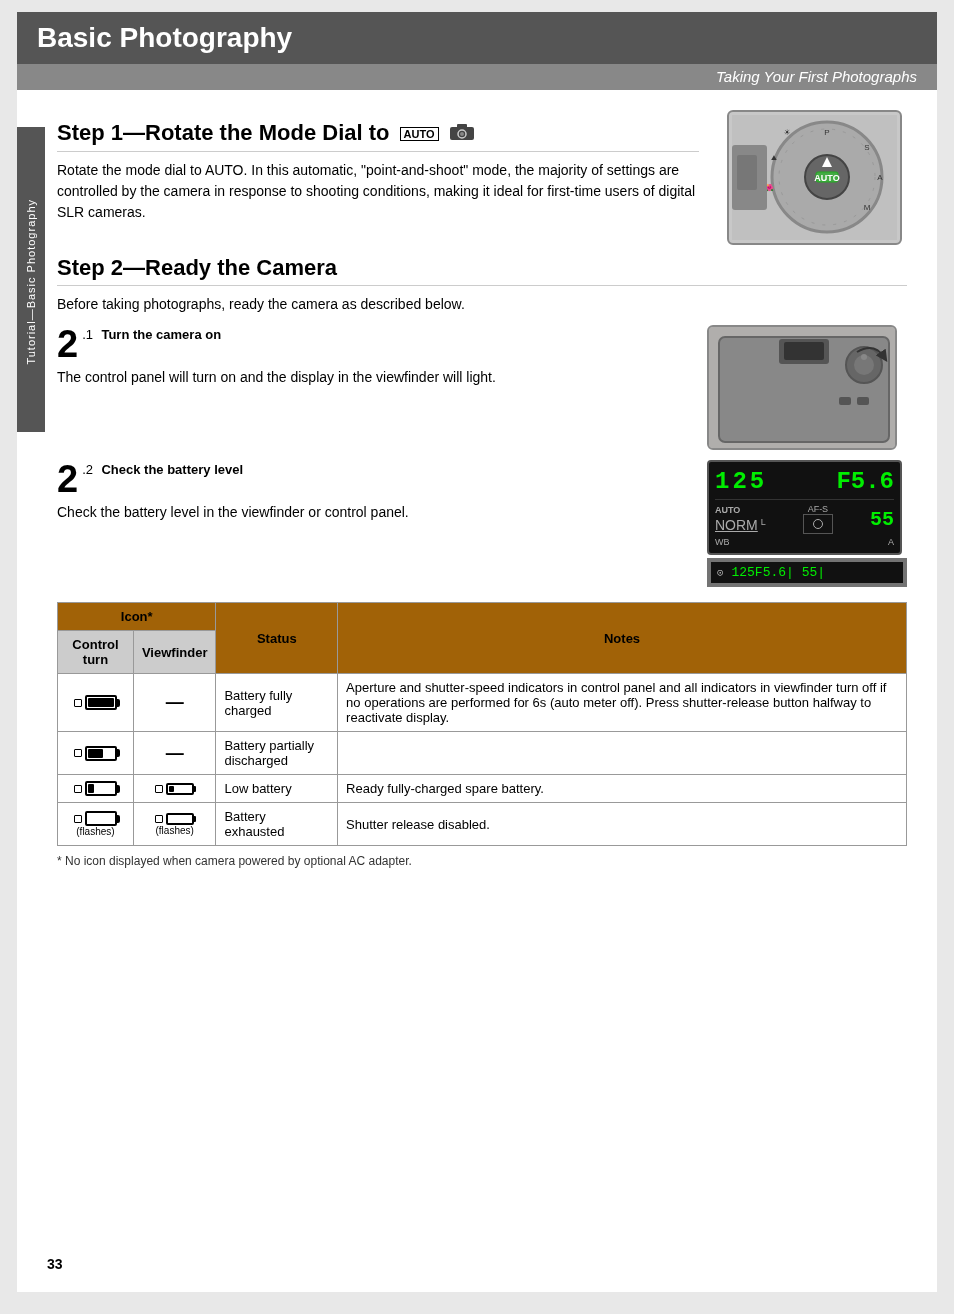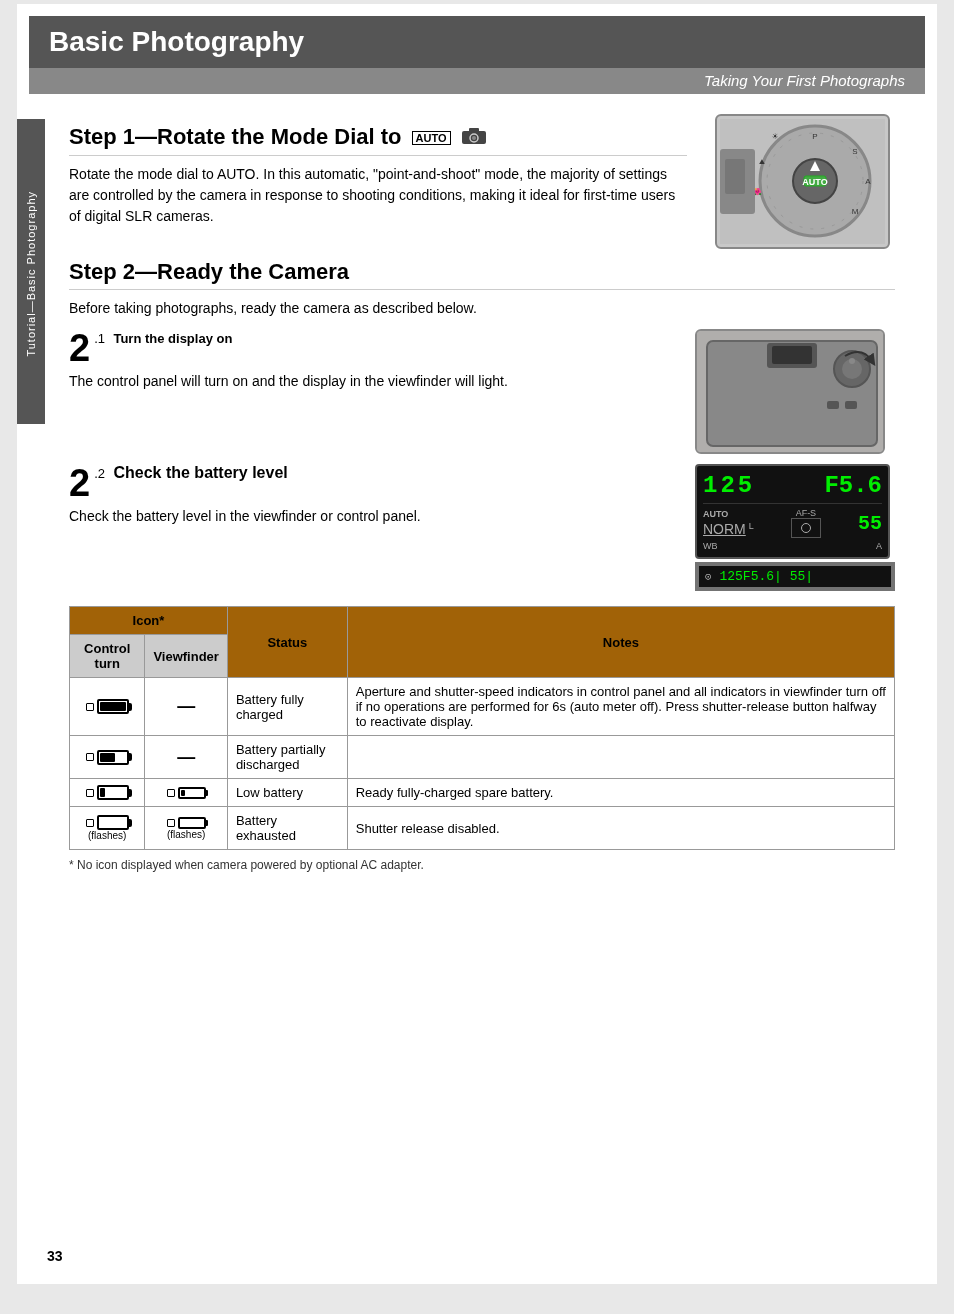--- a/index.html
+++ b/index.html
@@ -7,23 +7,23 @@
       background: #e8e8e8;
       font-family: Arial, sans-serif;
       width: 954px;
       min-height: 1314px;
       position: relative;
     }
     .page {
       width: 920px;
       min-height: 1280px;
       background: #fff;
-      margin: 4px auto;
+      margin: 12px auto;
       position: relative;
-      padding: 12px;
+      padding: 0;
     }
     
     .header {
       background: #555;
       padding: 10px 20px 10px 20px;
       display: flex;
       align-items: center;
     }
     .header-title {
       color: #fff;
@@ -232,21 +232,21 @@
 
     <div class="step-heading">Step 2—Ready the Camera</div>
     <div class="step-body">Before taking photographs, ready the camera as described below.</div>
 
     <div style="display:flex;gap:10px;align-items:flex-start;margin:10px 0;">
       <div style="flex:1">
         <div style="display:flex;align-items:flex-start;gap:4px;">
           <span style="font-size:38px;font-weight:bold;line-height:1;">2</span>
           <div>
             <span style="font-size:13px;font-weight:normal;">.1</span>
-            <span style="font-size:13px;font-weight:bold;margin-left:4px;">Turn the display on</span>
+            <span style="font-size:13px;font-weight:bold;margin-left:4px;">Turn the camera on</span>
           </div>
         </div>
         <div style="font-size:14px;line-height:1.5;margin-top:4px;">The control panel will turn on and the display in the viewfinder will light.</div>
       </div>
       <div style="width:200px;flex-shrink:0;">
         <div style="width:190px;height:125px;border:2px solid #888;border-radius:6px;background:#bbb;overflow:hidden;">
           <svg width="190" height="125" viewBox="0 0 190 125">
             <rect width="190" height="125" fill="#b0aeac"></rect>
 
             <rect x="10" y="10" width="170" height="105" rx="6" fill="#888" stroke="#666" stroke-width="2"></rect>
@@ -271,21 +271,21 @@
         </div>
       </div>
     </div>
 
     <div style="display:flex;gap:10px;align-items:flex-start;margin:10px 0;">
       <div style="flex:1">
         <div style="display:flex;align-items:flex-start;gap:4px;">
           <span style="font-size:38px;font-weight:bold;line-height:1;">2</span>
           <div>
             <span style="font-size:13px;font-weight:normal;">.2</span>
-            <span style="font-size:16px;font-weight:bold;margin-left:4px;">Check the battery level</span>
+            <span style="font-size:13px;font-weight:bold;margin-left:4px;">Check the battery level</span>
           </div>
         </div>
         <div style="font-size:14px;line-height:1.5;margin-top:4px;">Check the battery level in the viewfinder or control panel.</div>
       </div>
       <div style="width:200px;flex-shrink:0;">
 
         <div style="width:195px;background:#111;border:2px solid #555;border-radius:4px;padding:6px;">
           <div style="display:flex;justify-content:space-between;align-items:center;border-bottom:1px solid #333;padding-bottom:4px;">
             <span style="color:#00ee00;font-family:'Courier New',monospace;font-size:24px;font-weight:bold;letter-spacing:3px;">125</span>
             <span style="color:#00ee00;font-family:'Courier New',monospace;font-size:24px;font-weight:bold;">F5.6</span>

